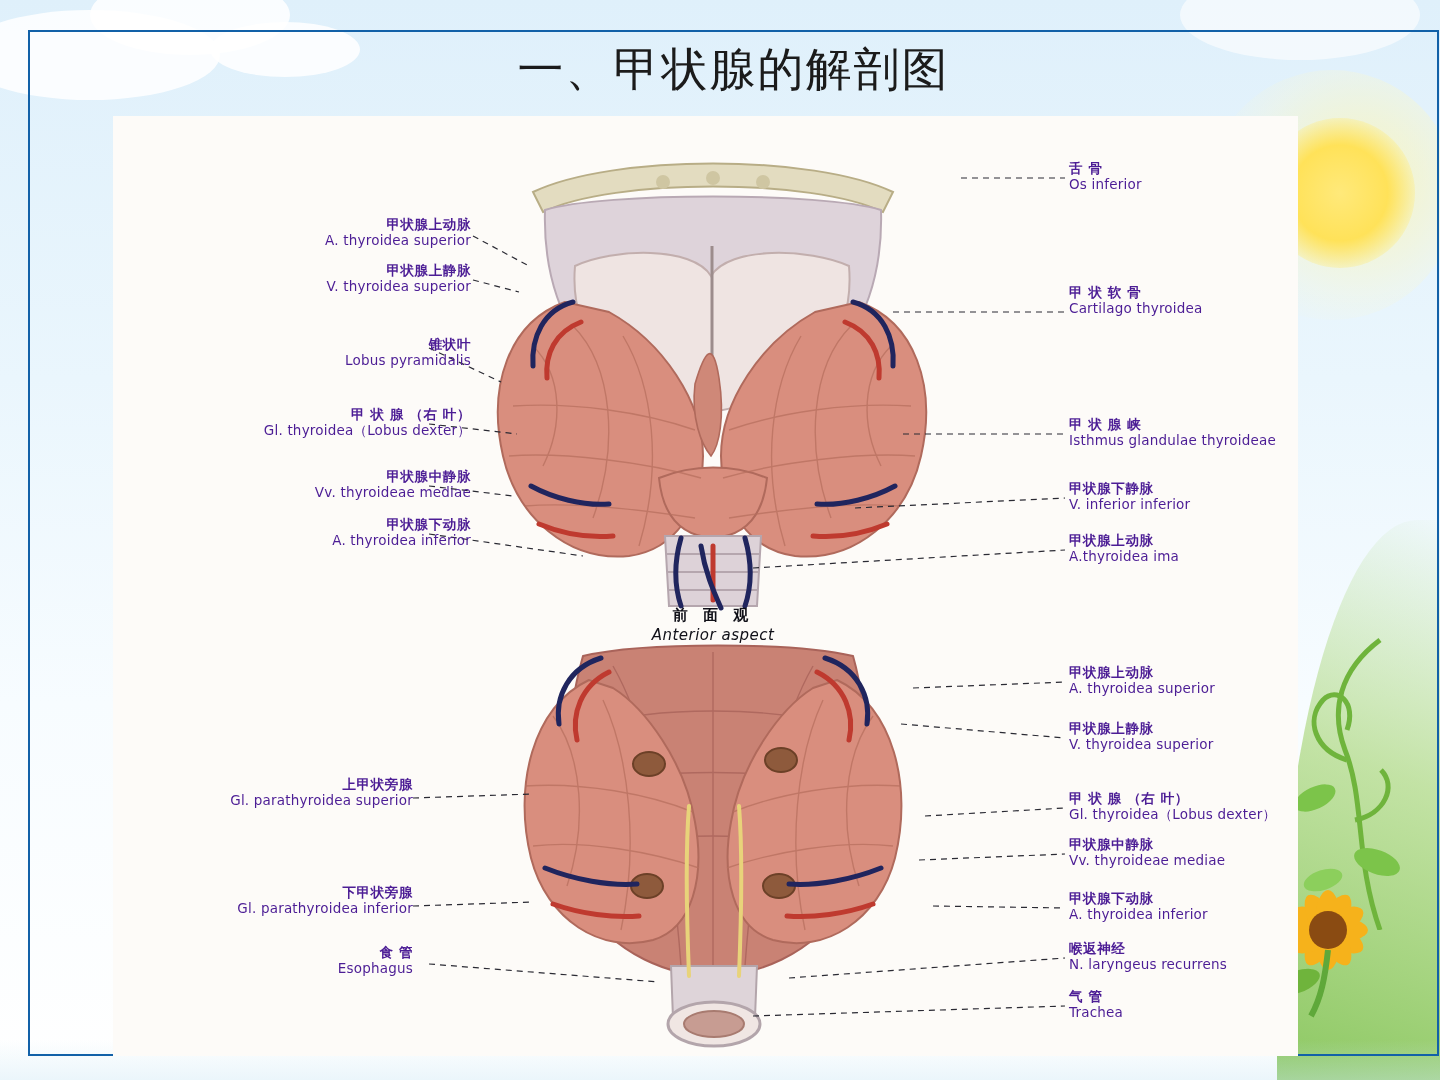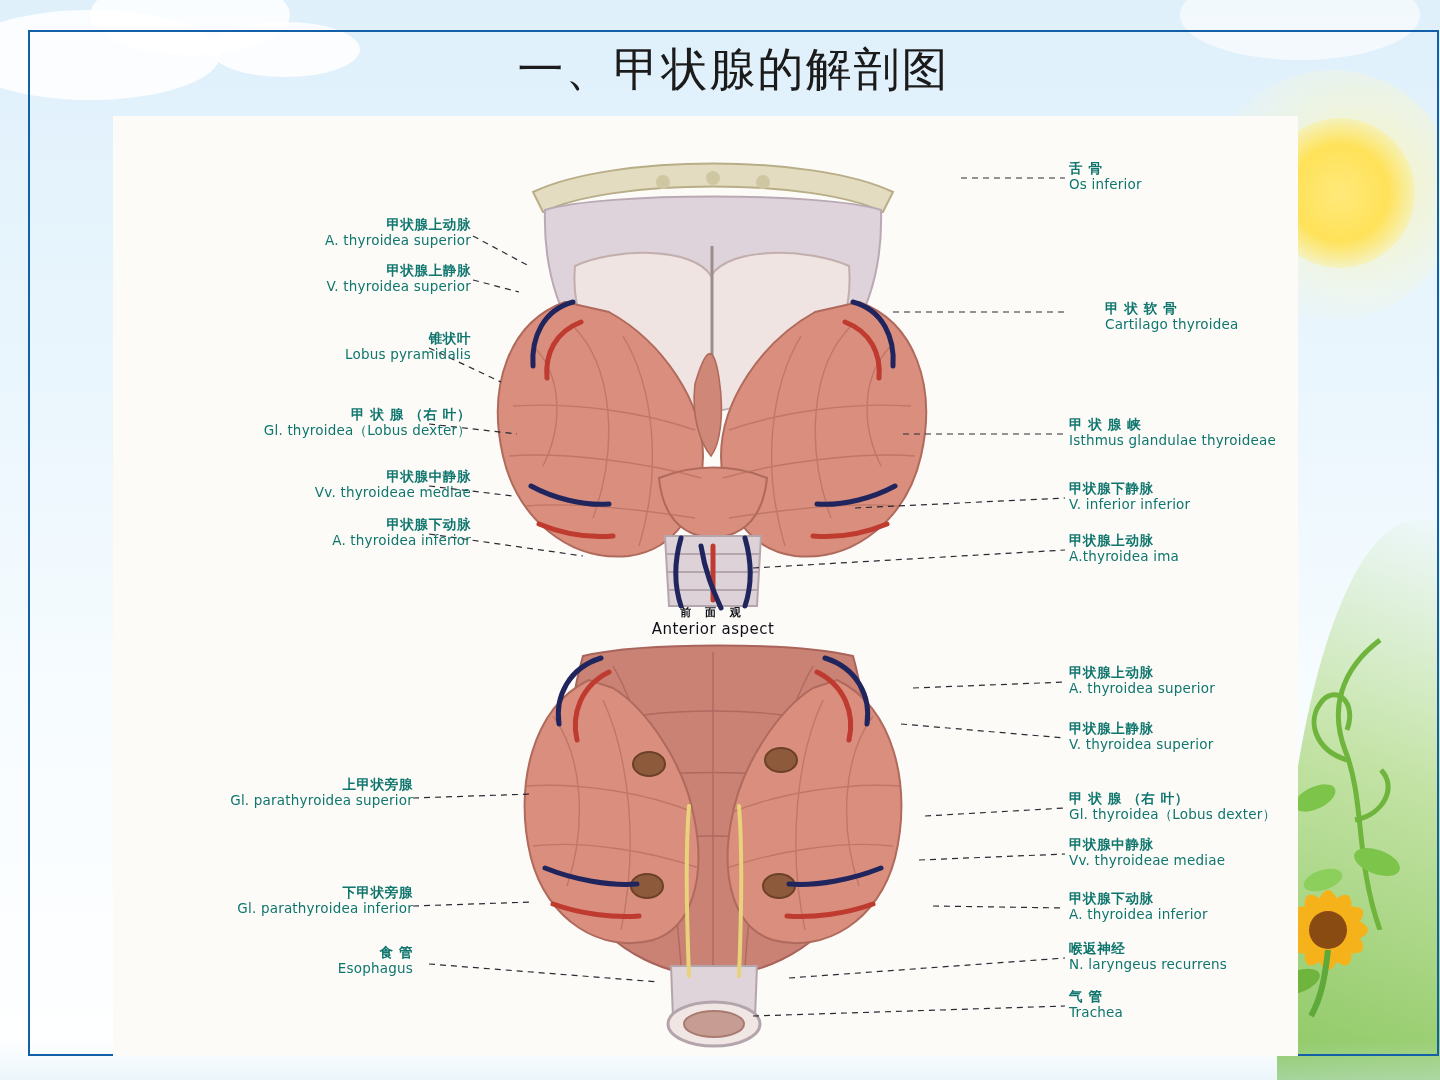--- a/index.html
+++ b/index.html
@@ -125,21 +125,21 @@
     overflow: hidden;
   }
   .figure-inner {
     position: absolute;
     inset: 0;
   }
 
   .fig-label {
     position: absolute;
     font-family: "DejaVu Sans", sans-serif;
-    color: #0f766e;
+    color: #4c1d95;
     line-height: 1.22;
     white-space: nowrap;
   }
   .fig-label .cn {
     display: block;
     font-size: 13.5px;
     letter-spacing: .6px;
     font-weight: 700;
   }
   .fig-label .la {
@@ -151,22 +151,22 @@
   .fig-label.left  { text-align: right; }
 
   .caption {
     position: absolute;
     text-align: center;
     font-family: "DejaVu Sans", sans-serif;
     color: #101018;
     line-height: 1.3;
     white-space: nowrap;
   }
-  .caption .cn { display:block; font-size: 11px; letter-spacing: 5px; font-weight: 700;}
-  .caption .la { display:block; font-size: 15px; letter-spacing: .5px; }
+  .caption .cn { display:block; font-size: 15px; letter-spacing: 5px; font-weight: 700;}
+  .caption .la { display:block; font-size: 15px; letter-spacing: .5px; font-style: italic; }
 
   
   .anat { position: absolute; }
 
   .footer-note {
     position: absolute;
     left: 0;
     right: 0;
     bottom: 16px;
     text-align: center;
@@ -377,42 +377,42 @@
       </svg>
 
       <div class="fig-label left" style="left:88px; top:100px; width:270px;">
         <span class="cn">甲状腺上动脉</span>
         <span class="la">A. thyroidea superior</span>
       </div>
       <div class="fig-label left" style="left:88px; top:146px; width:270px;">
         <span class="cn">甲状腺上静脉</span>
         <span class="la">V. thyroidea superior</span>
       </div>
-      <div class="fig-label left" style="left:88px; top:214px; width:270px;">
+      <div class="fig-label left" style="left:88px; top:220px; width:270px;">
         <span class="cn">锥状叶</span>
         <span class="la">Lobus pyramidalis</span>
       </div>
       <div class="fig-label left" style="left:20px; top:290px; width:338px;">
         <span class="cn">甲 状 腺 （右 叶）</span>
         <span class="la">Gl. thyroidea（Lobus dexter）</span>
       </div>
       <div class="fig-label left" style="left:60px; top:352px; width:298px;">
         <span class="cn">甲状腺中静脉</span>
         <span class="la">Vv. thyroideae mediae</span>
       </div>
       <div class="fig-label left" style="left:60px; top:400px; width:298px;">
         <span class="cn">甲状腺下动脉</span>
         <span class="la">A. thyroidea inferior</span>
       </div>
 
       <div class="fig-label right" style="left:956px; top:44px;">
         <span class="cn">舌 骨</span>
         <span class="la">Os inferior</span>
       </div>
-      <div class="fig-label right" style="left:956px; top:184px;margin-left:36px;">
+      <div class="fig-label right" style="left:956px; top:168px;">
         <span class="cn">甲 状 软 骨</span>
         <span class="la">Cartilago thyroidea</span>
       </div>
       <div class="fig-label right" style="left:956px; top:300px;">
         <span class="cn">甲 状 腺 峡</span>
         <span class="la">Isthmus glandulae thyroideae</span>
       </div>
       <div class="fig-label right" style="left:956px; top:364px;">
         <span class="cn">甲状腺下静脉</span>
         <span class="la">V. inferior inferior</span>

